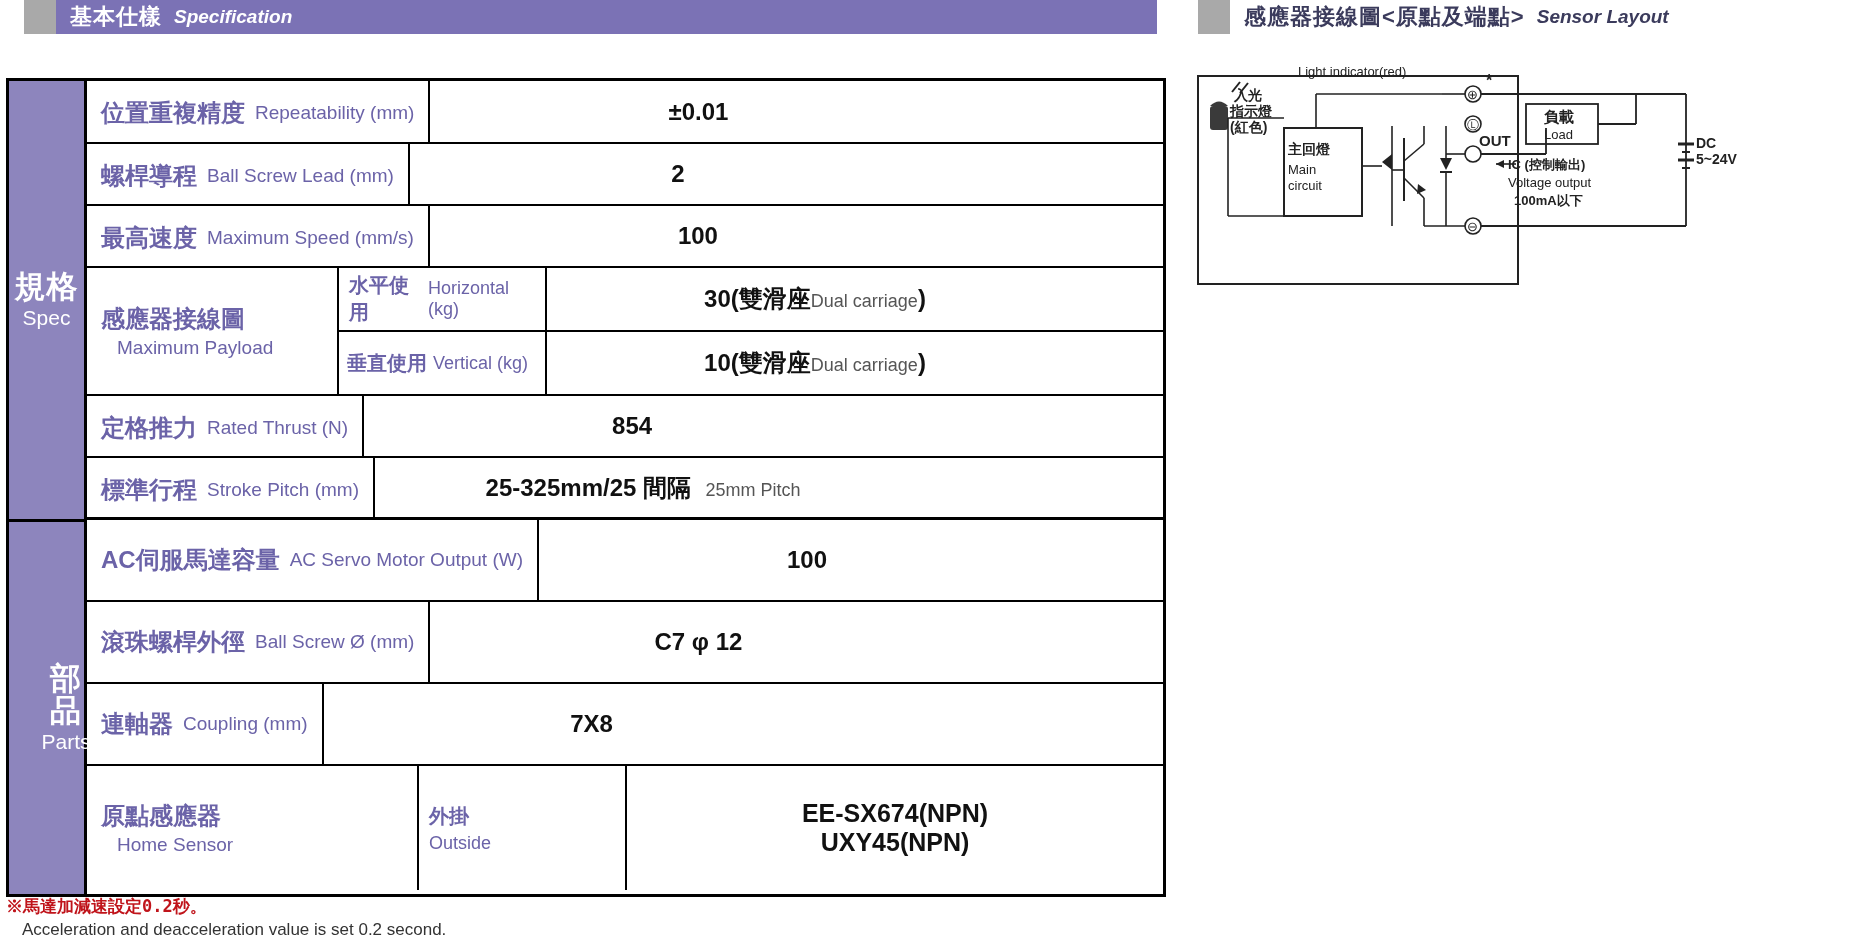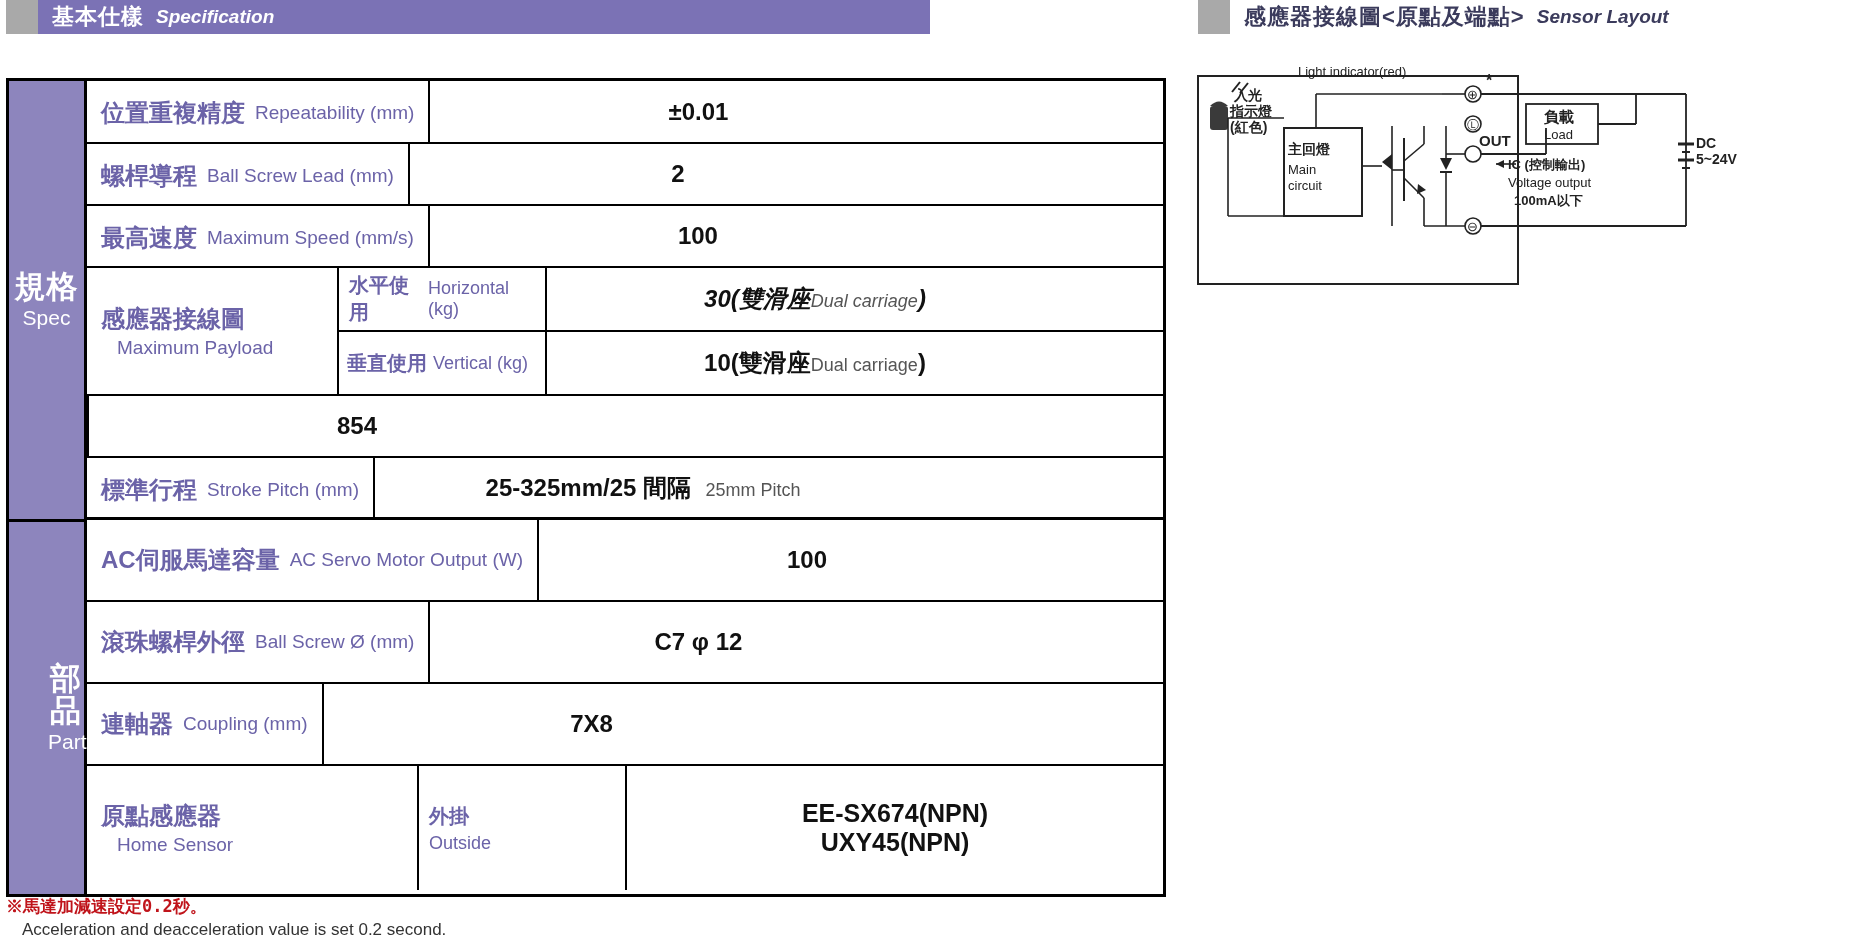--- a/index.html
+++ b/index.html
@@ -49,21 +49,21 @@
   .hdr .en {
     color: #ffffff;
     font-size: 19px;
     font-weight: bold;
     font-style: italic;
     margin-left: 12px;
   }
   .hdr.dark .cn { color: #3b3b5c; }
   .hdr.dark .en { color: #3b3b5c; }
 
-  #hdr-spec { left: 6px; top: 0; width: 924px; }
+  #hdr-spec { left: 24px; top: 0; width: 1133px; }
   #hdr-spec .bar { width: 1128px; }
   #hdr-sensor { left: 1198px; top: 0; width: 650px; }
 
   
   #spec-table {
     position: absolute;
     left: 6px;
     top: 78px;
     width: 1160px;
     border: 3px solid #000;
@@ -77,20 +77,21 @@
     background: #8d85bd;
     border-right: 3px solid #000;
     box-sizing: border-box;
     display: flex;
     flex-direction: column;
   }
   .sidecell {
     color: #ffffff;
     display: flex;
     flex-direction: column;
+    align-items: center;
     justify-content: center;
     box-sizing: border-box;
     text-align: center;
     line-height: 1.05;
   }
   .sidecell.top { height: 441px; border-bottom: 3px solid #000; }
   .sidecell.bottom { height: 372px; padding-left: 39px; }
   .sidecell .cn {
     font-size: 31px;
     font-weight: bold;
@@ -286,40 +287,44 @@
           <span class="cn">感應器接線圖</span>
           <span class="en">Maximum Payload</span>
         </div>
         <div style="flex:1 1 auto; display:flex; flex-direction:column;">
           <div class="row" style="height:64px; border-bottom:2px solid #000;">
             <div class="sublbl" style="border-left:2px solid #000;">
               <span class="cn">水平使用</span>
               <span class="en">Horizontal (kg)</span>
             </div>
             <div class="val">
-              <span style="white-space:nowrap;font-style:italic;">
+              <span style="white-space:nowrap;">
                 <span class="main">30</span><span class="main">(雙滑座</span><span class="sub">Dual carriage</span><span class="main">)</span>
               </span>
             </div>
           </div>
           <div class="row last" style="height:62px;">
             <div class="sublbl" style="border-left:2px solid #000;padding-left:8px;">
               <span class="cn">垂直使用</span>
               <span class="en">Vertical (kg)</span>
             </div>
             <div class="val">
               <span style="white-space:nowrap;">
                 <span class="main">10</span><span class="main">(雙滑座</span><span class="sub">Dual carriage</span><span class="main">)</span>
               </span>
             </div>
           </div>
         </div>
       </div>
 
       <div class="row h-62">
+        <div class="lbl">
+          <span class="cn">定格推力</span>
+          <span class="en">Rated Thrust (N)</span>
+        </div>
         <div class="val">
           <span class="main">854</span>
         </div>
       </div>
 
       <div class="row thick h-62">
         <div class="lbl">
           <span class="cn">標準行程</span>
           <span class="en">Stroke Pitch (mm)</span>
         </div>

